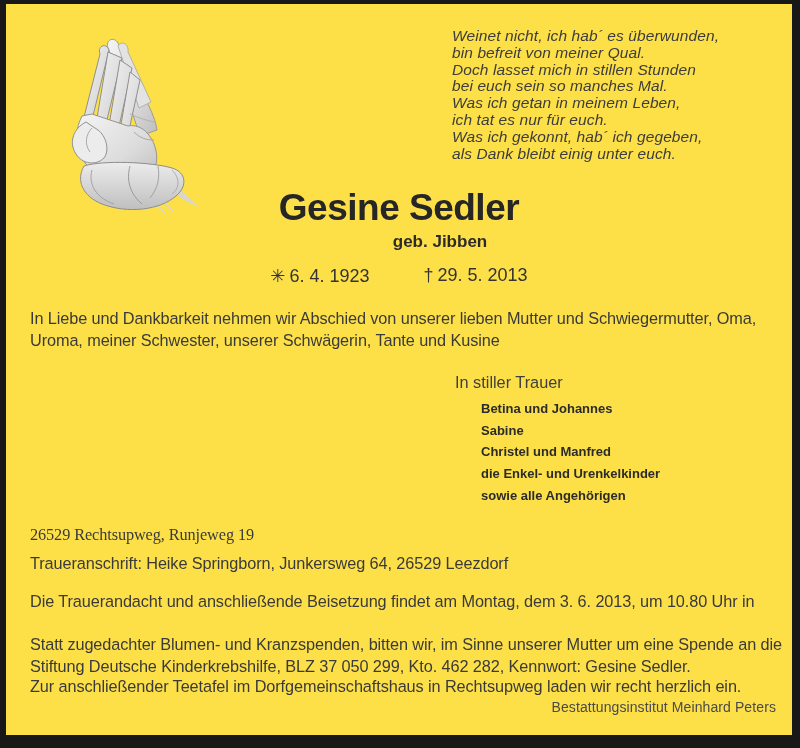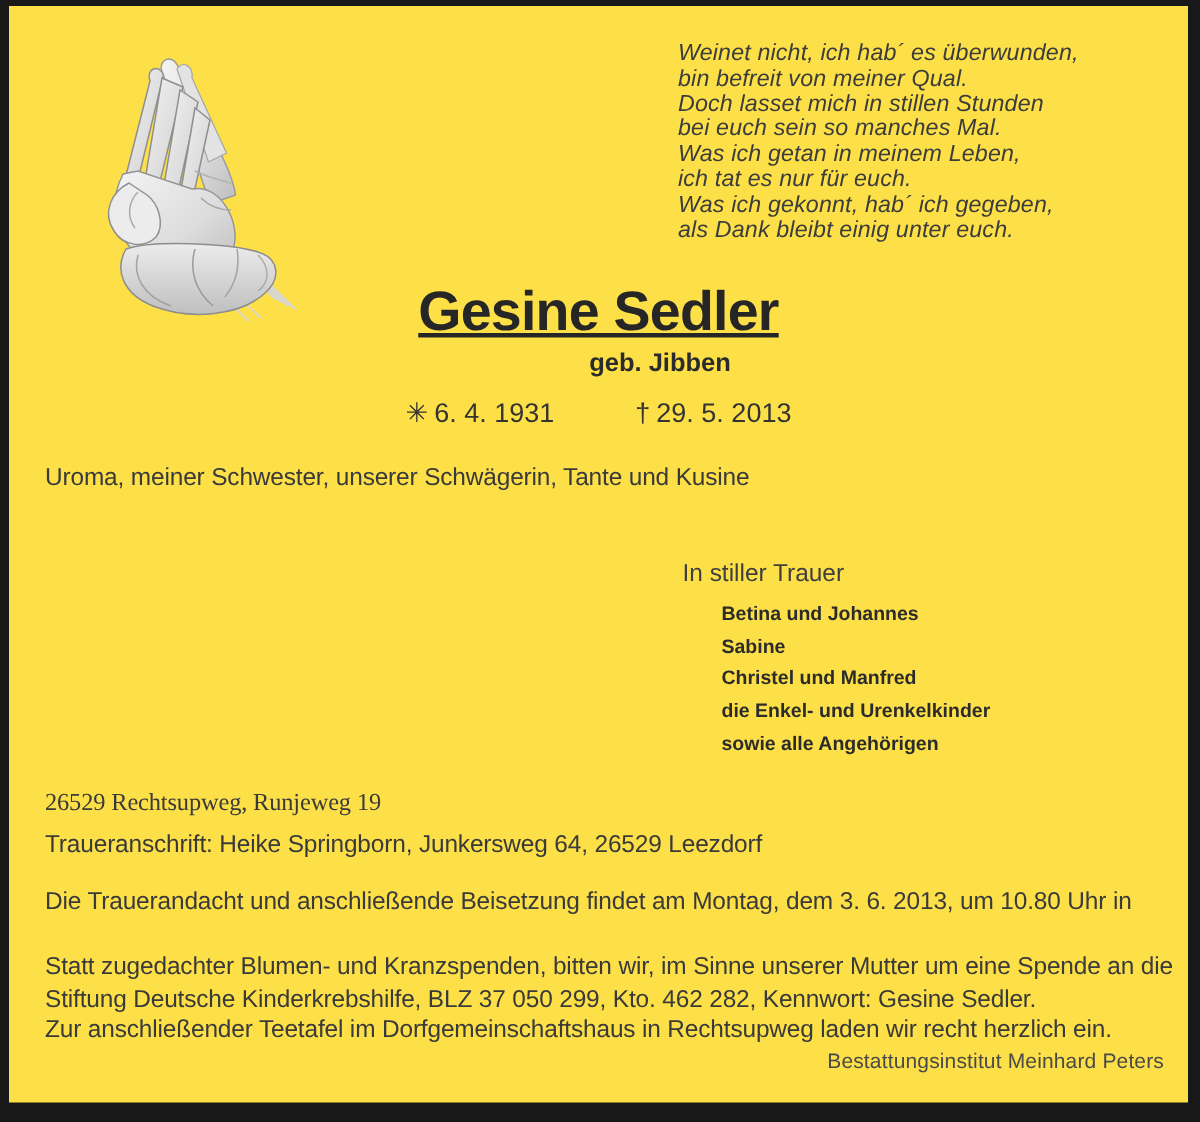--- a/index.html
+++ b/index.html
@@ -15,21 +15,21 @@
   }
   .abs{position:absolute;}
   .poem{
     left:446px;top:24px;width:300px;
     font-style:italic;font-size:15.5px;line-height:16.8px;
     color:#3c3c3c;letter-spacing:0.1px;
   }
   .poem-line{white-space:nowrap;}
   .deceased-name{
     left:0;top:183px;width:100%;text-align:center;
-    font-size:37px;font-weight:bold;color:#262626;letter-spacing:-0.5px;text-decoration:underline;
+    font-size:37px;font-weight:bold;color:#262626;letter-spacing:-0.5px;
   }
   .maiden{
     left:0;top:228px;width:100%;text-align:center;
     font-size:17px;font-weight:bold;color:#2b2b2b;padding-left:41px;
   }
   .dates{
     left:0;top:261px;width:100%;
     display:flex;justify-content:center;gap:54px;
     font-size:18px;color:#333333;
   }
@@ -108,25 +108,26 @@
     <div class="poem-line">Was ich getan in meinem Leben,</div>
     <div class="poem-line">ich tat es nur für euch.</div>
     <div class="poem-line">Was ich gekonnt, hab´ ich gegeben,</div>
     <div class="poem-line">als Dank bleibt einig unter euch.</div>
   </div>
 
   <div class="abs deceased-name">Gesine Sedler</div>
   <div class="abs maiden">geb. Jibben</div>
 
   <div class="abs dates">
-    <span class="date-item"><span class="sym">✳</span><span>6. 4. 1931</span></span>
+    <span class="date-item"><span class="sym">✳</span><span>6. 4. 1923</span></span>
     <span class="date-item"><span class="sym">†</span><span>29. 5. 2013</span></span>
   </div>
 
   <div class="abs bodytext intro">
+    <div class="line">In Liebe und Dankbarkeit nehmen wir Abschied von unserer lieben Mutter und Schwiegermutter, Oma,</div>
     <div class="line">Uroma, meiner Schwester, unserer Schwägerin, Tante und Kusine</div>
   </div>
 
   <div class="abs mourn-label">In stiller Trauer</div>
   <div class="abs mourners">
     <div>Betina und Johannes</div>
     <div>Sabine</div>
     <div>Christel und Manfred</div>
     <div>die Enkel- und Urenkelkinder</div>
     <div>sowie alle Angehörigen</div>

